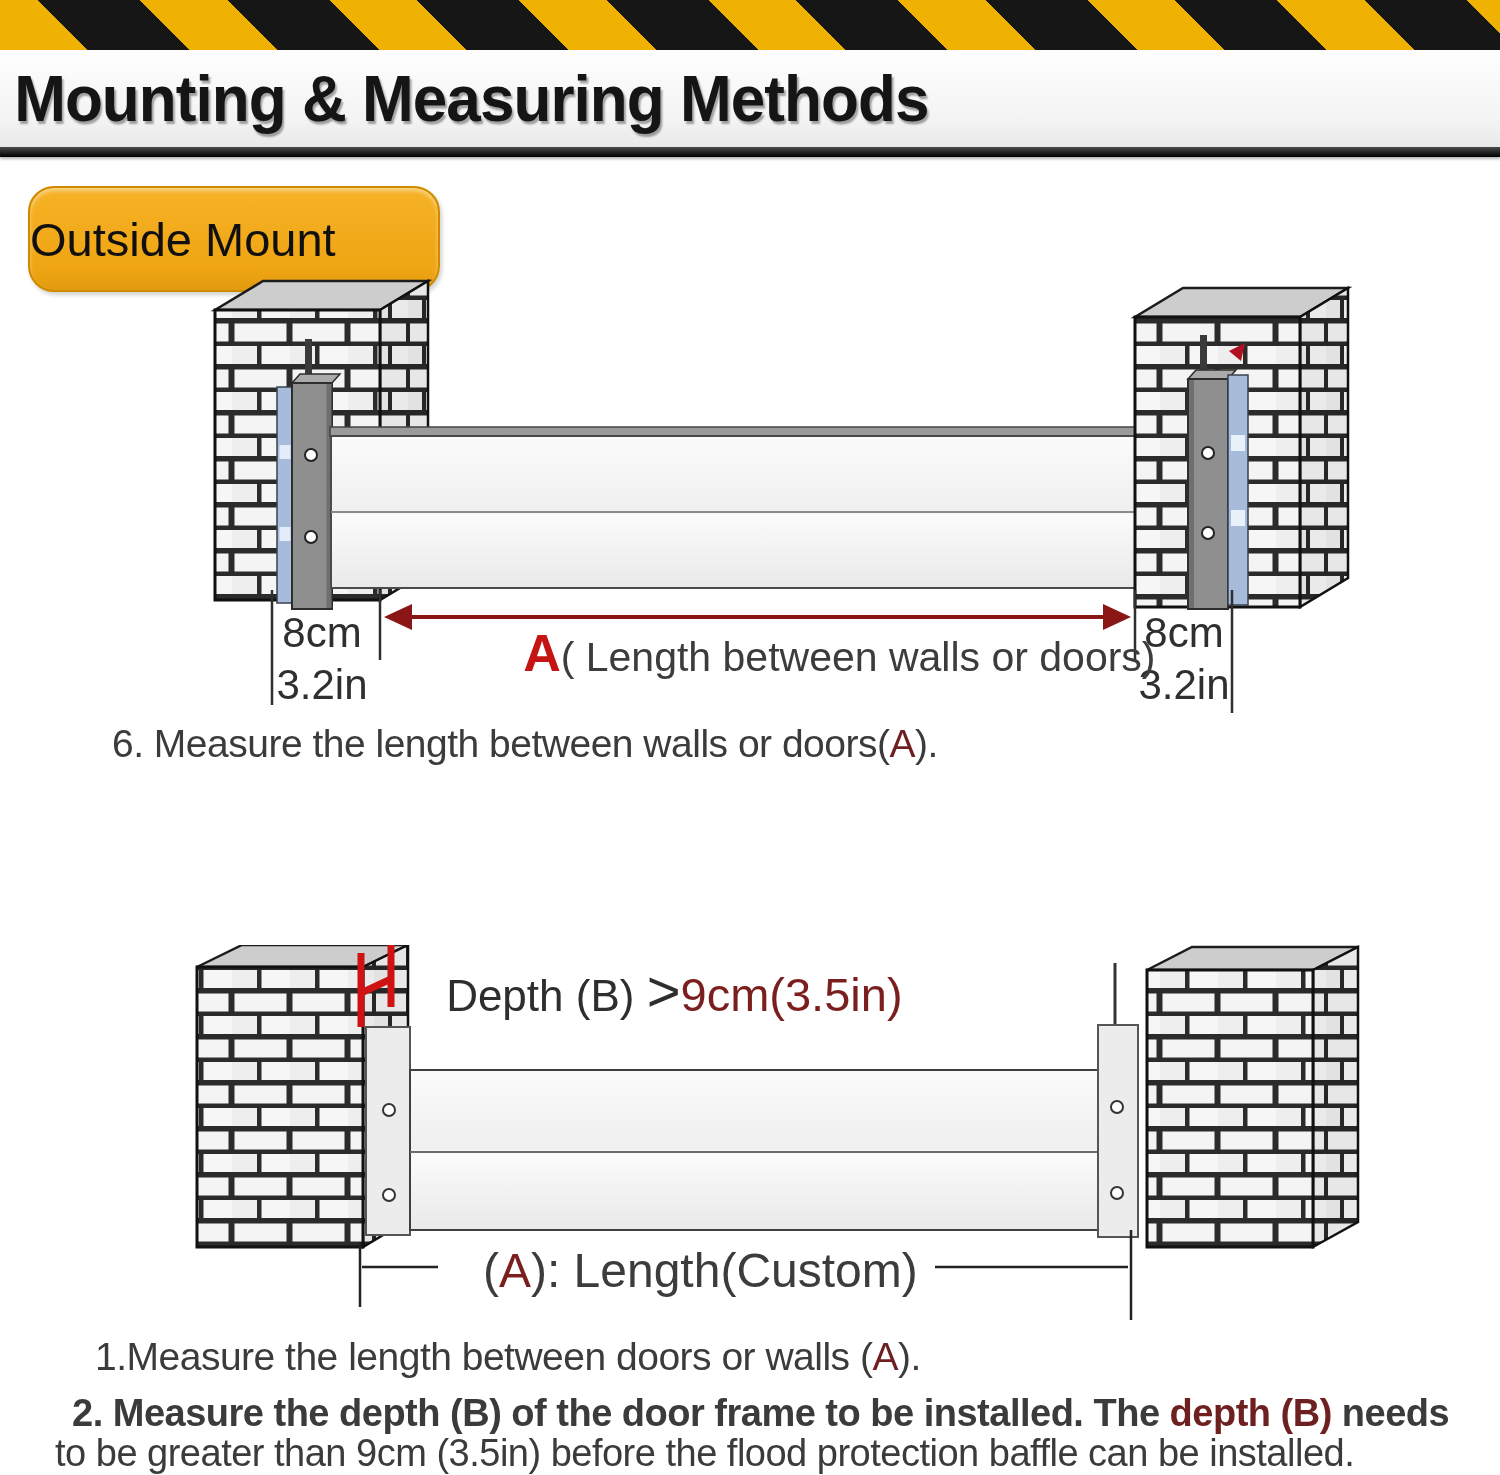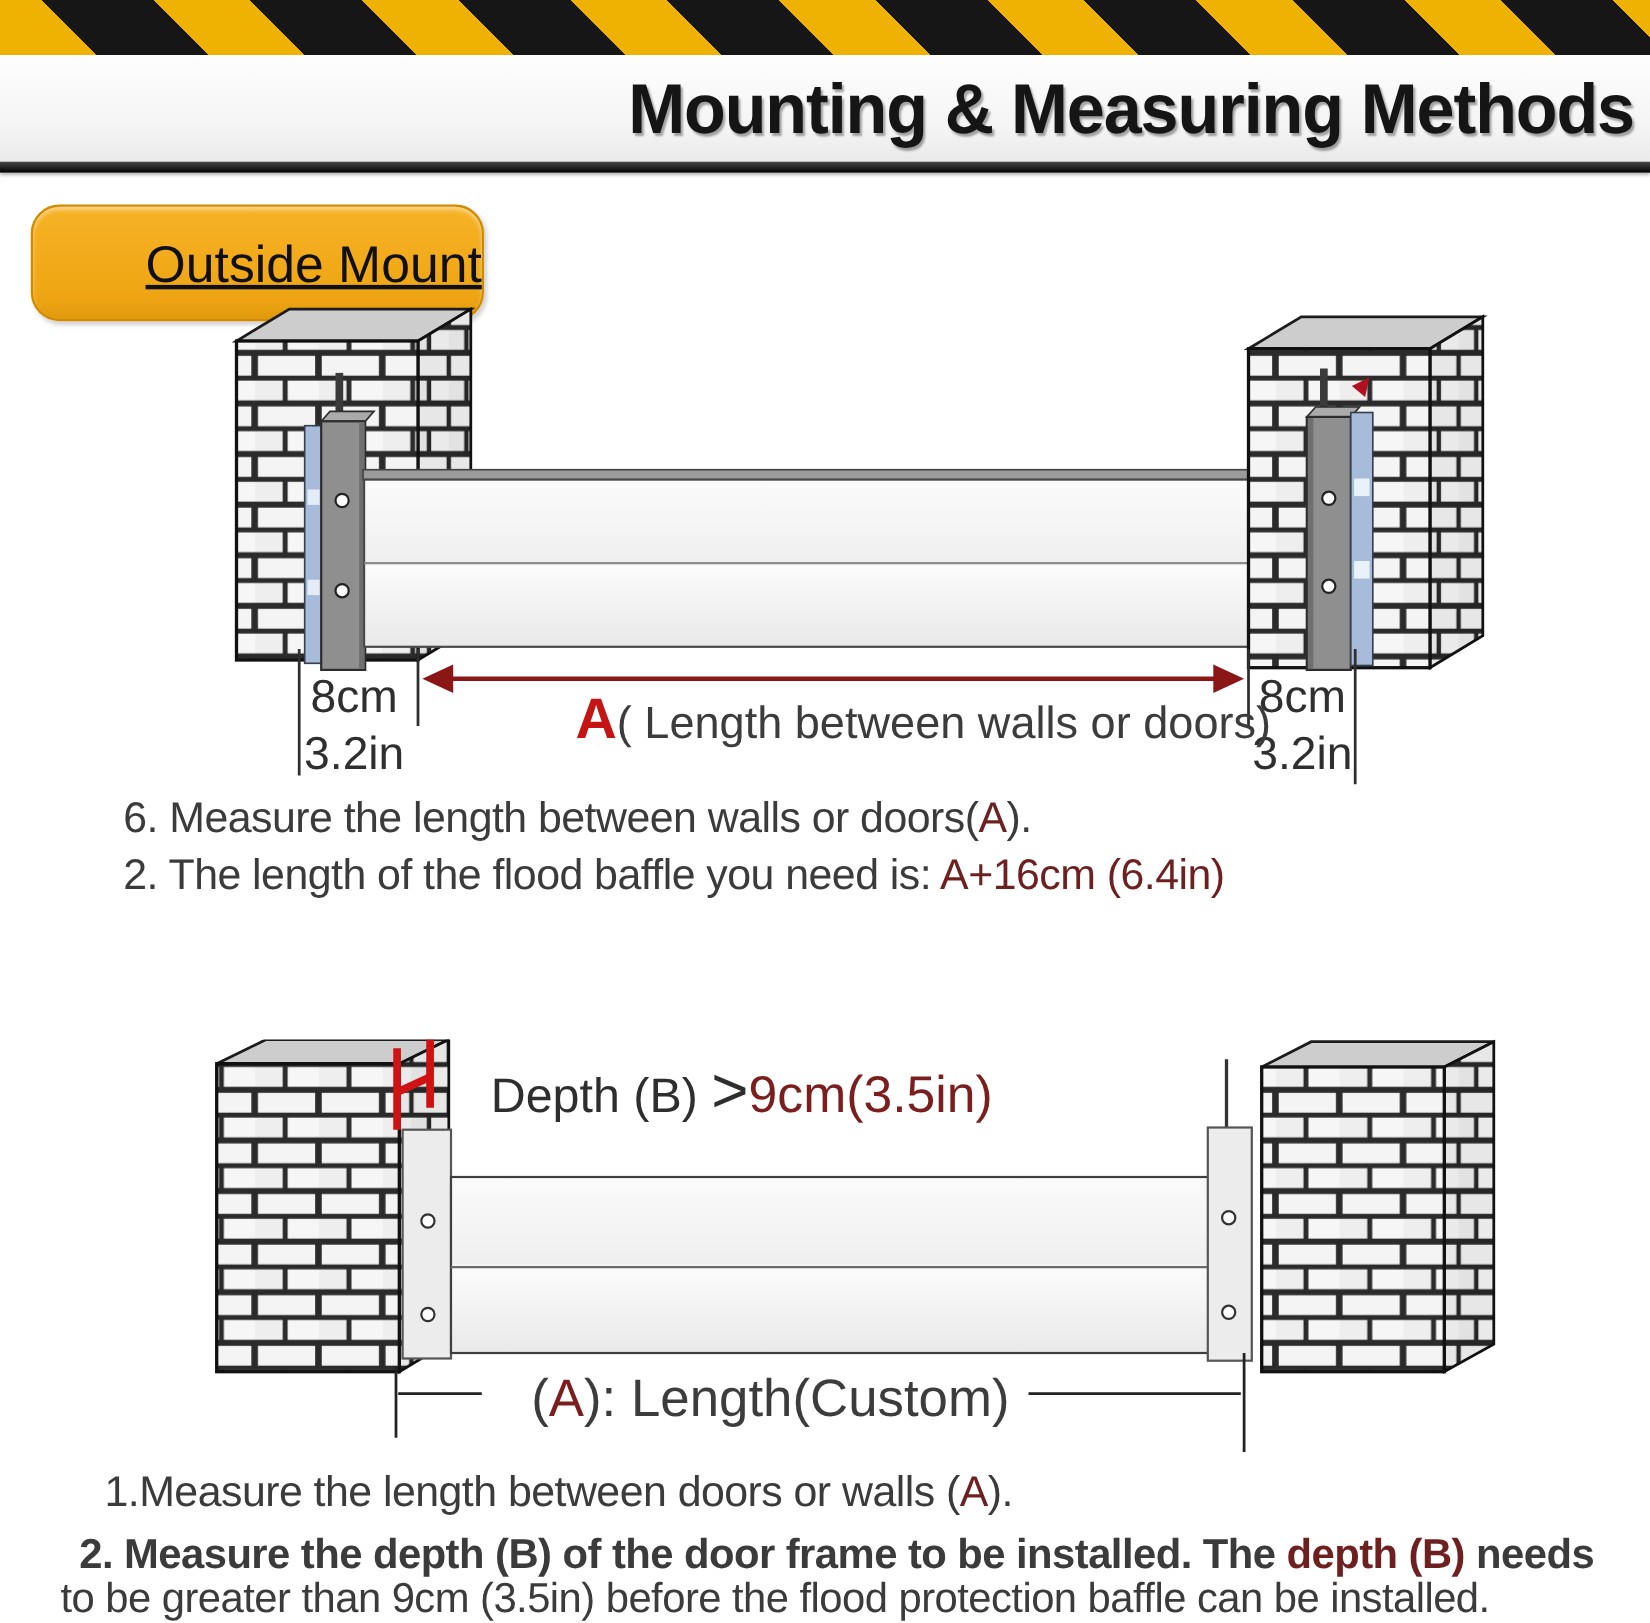--- a/index.html
+++ b/index.html
@@ -5,32 +5,32 @@
   html,body{margin:0;padding:0;background:#ffffff;}
   .canvas{position:relative;width:1500px;height:1475px;background:#ffffff;overflow:hidden;
           font-family:"Liberation Sans", sans-serif;}
 
   
   .hazard{position:absolute;left:0;top:0;width:1500px;height:50px;
           background:repeating-linear-gradient(45deg,#F0B202 0 62px,#161616 62px 134px);
           box-shadow:0 3px 5px rgba(0,0,0,.25);}
   .title-band{position:absolute;left:0;top:50px;width:1500px;height:97px;
           background:linear-gradient(180deg,#fefefe 0%,#f4f4f4 70%,#e9e9e9 100%);
-          display:flex;align-items:center;justify-content:flex-end;}
+          display:flex;align-items:center;justify-content:flex-start;}
   .page-title{font-size:64px;font-weight:bold;color:#151515;letter-spacing:-1px;
           transform:scaleX(.97);text-shadow:2px 3px 2px rgba(0,0,0,.35);white-space:nowrap;}
   .title-underbar{position:absolute;left:0;top:147px;width:1500px;height:10px;
           background:linear-gradient(180deg,#4a4a4a,#000);box-shadow:0 2px 3px rgba(0,0,0,.3);}
 
   
   .mount-badge{position:absolute;border-radius:26px;border:2px solid #cf8a00;
           background:linear-gradient(180deg,#f6b226 0%,#efa513 80%,#e29a0e 100%);
           box-shadow:inset 0 3px 4px rgba(255,255,255,.45), 2px 3px 4px rgba(0,0,0,.18);
-          display:flex;align-items:center;justify-content:flex-end;
-          font-size:47px;color:#101010;white-space:nowrap;text-decoration:underline;}
+          display:flex;align-items:center;justify-content:flex-start;
+          font-size:47px;color:#101010;white-space:nowrap;}
   #outside-badge{left:28px;top:186px;width:408px;height:102px;}
   #inside-badge{left:28px;top:845px;width:400px;height:103px;}
 
   
   .diagram{position:absolute;left:0;width:1500px;}
   #diagram-outside{top:275px;height:440px;}
   #diagram-inside{top:945px;height:420px;}
   text{font-family:"Liberation Sans", sans-serif;}
   .svgtext{white-space:pre;}
 
@@ -134,21 +134,20 @@
     <text class="svgtext" x="322" y="372" font-size="42" fill="#2f2f2f" text-anchor="middle">8cm</text>
     <text class="svgtext" x="322" y="424" font-size="42" fill="#2f2f2f" text-anchor="middle">3.2in</text>
     <text class="svgtext" x="1184" y="372" font-size="42" fill="#2f2f2f" text-anchor="middle">8cm</text>
     <text class="svgtext" x="1184" y="424" font-size="42" fill="#2f2f2f" text-anchor="middle">3.2in</text>
     <text class="svgtext" x="492" y="396">
       <tspan font-size="52" font-weight="bold" fill="#c41414">A</tspan><tspan font-size="41" fill="#3c3c3c">( Length between walls or doors)</tspan>
     </text>
   </svg>
 
   <div class="step" style="left:112px;top:722px;"><span>6. Measure the length between walls or doors(</span><span class="maroon">A</span><span>).</span></div>
-  <div class="step" style="left:112px;top:774px;"><span>2. The length of the flood baffle you need is: </span><span class="maroon">A+16cm (6.4in)</span></div>
 
   <svg class="diagram" id="diagram-inside" viewBox="0 0 1500 420">
 
     <g>
       <polygon points="197,22 363,22 408,0 242,0" fill="#cdcdcd" stroke="#1c1c1c" stroke-width="2.5"></polygon>
       <polygon points="363,22 408,0 408,275 363,302" fill="url(#brickS)" stroke="#111" stroke-width="2.5"></polygon>
       <rect x="197" y="22" width="166" height="280" fill="url(#brickF)" stroke="#111" stroke-width="3"></rect>
     </g>
 
     <g stroke="#cf1212" stroke-width="7">

